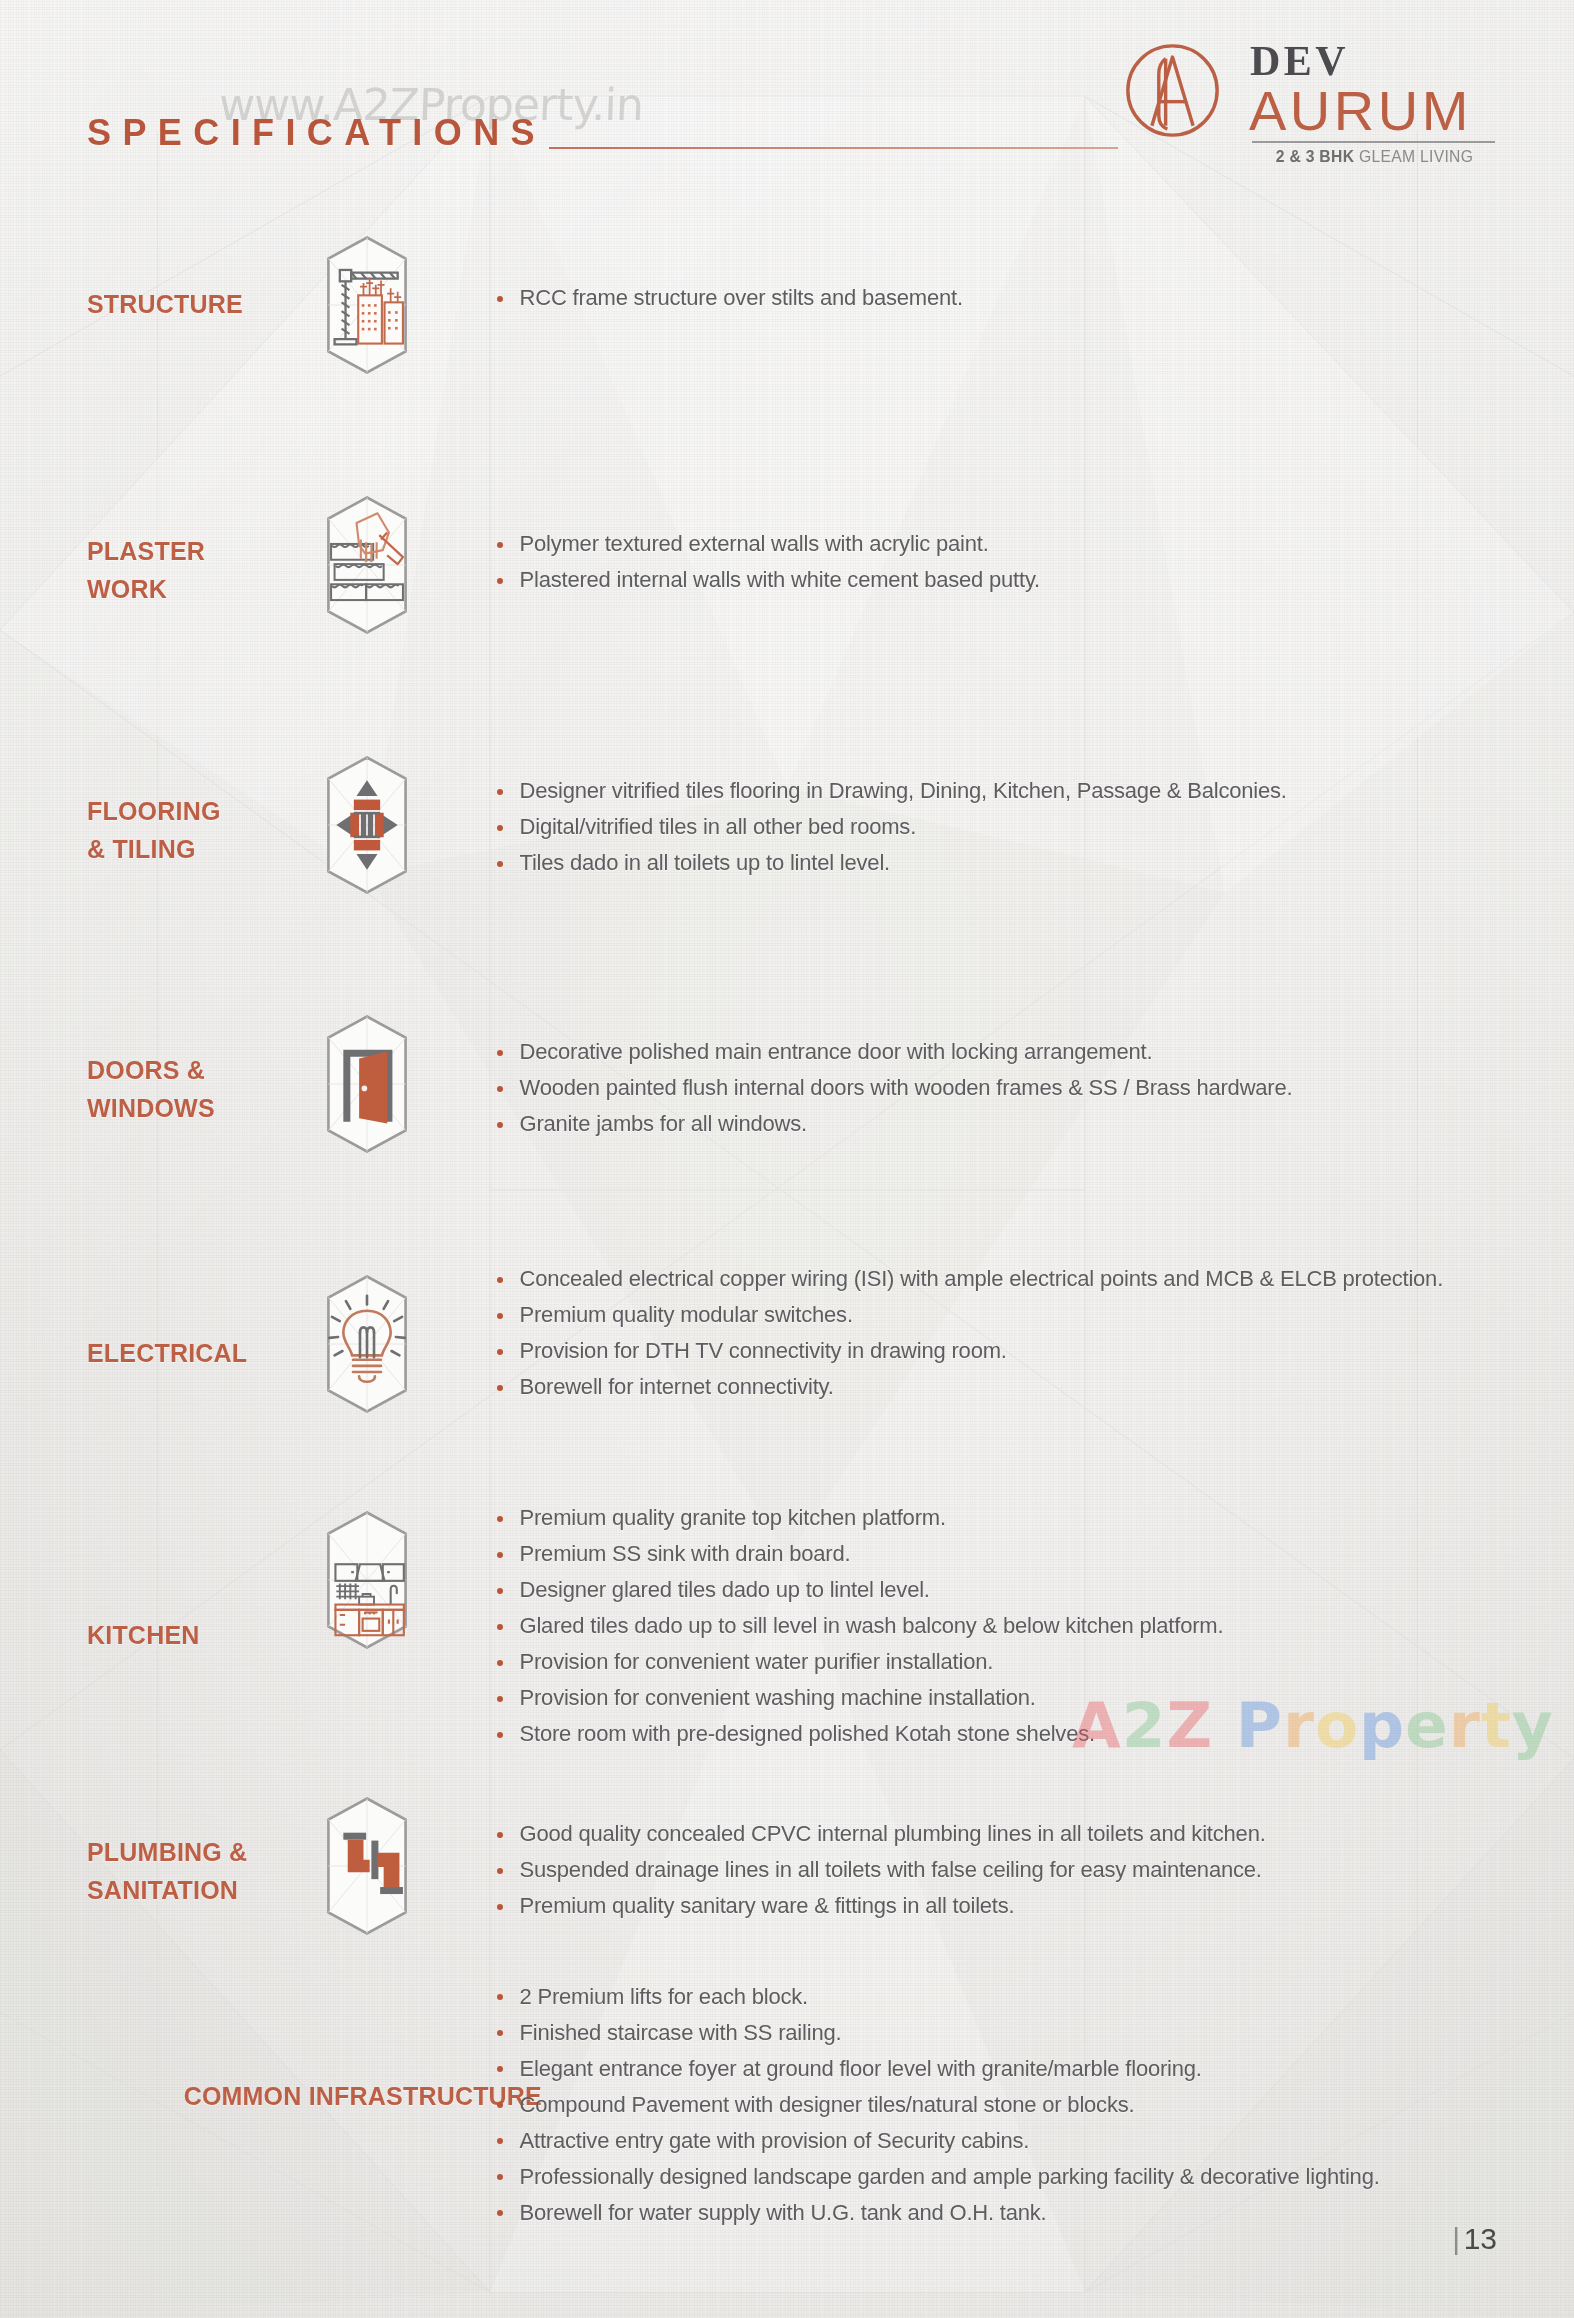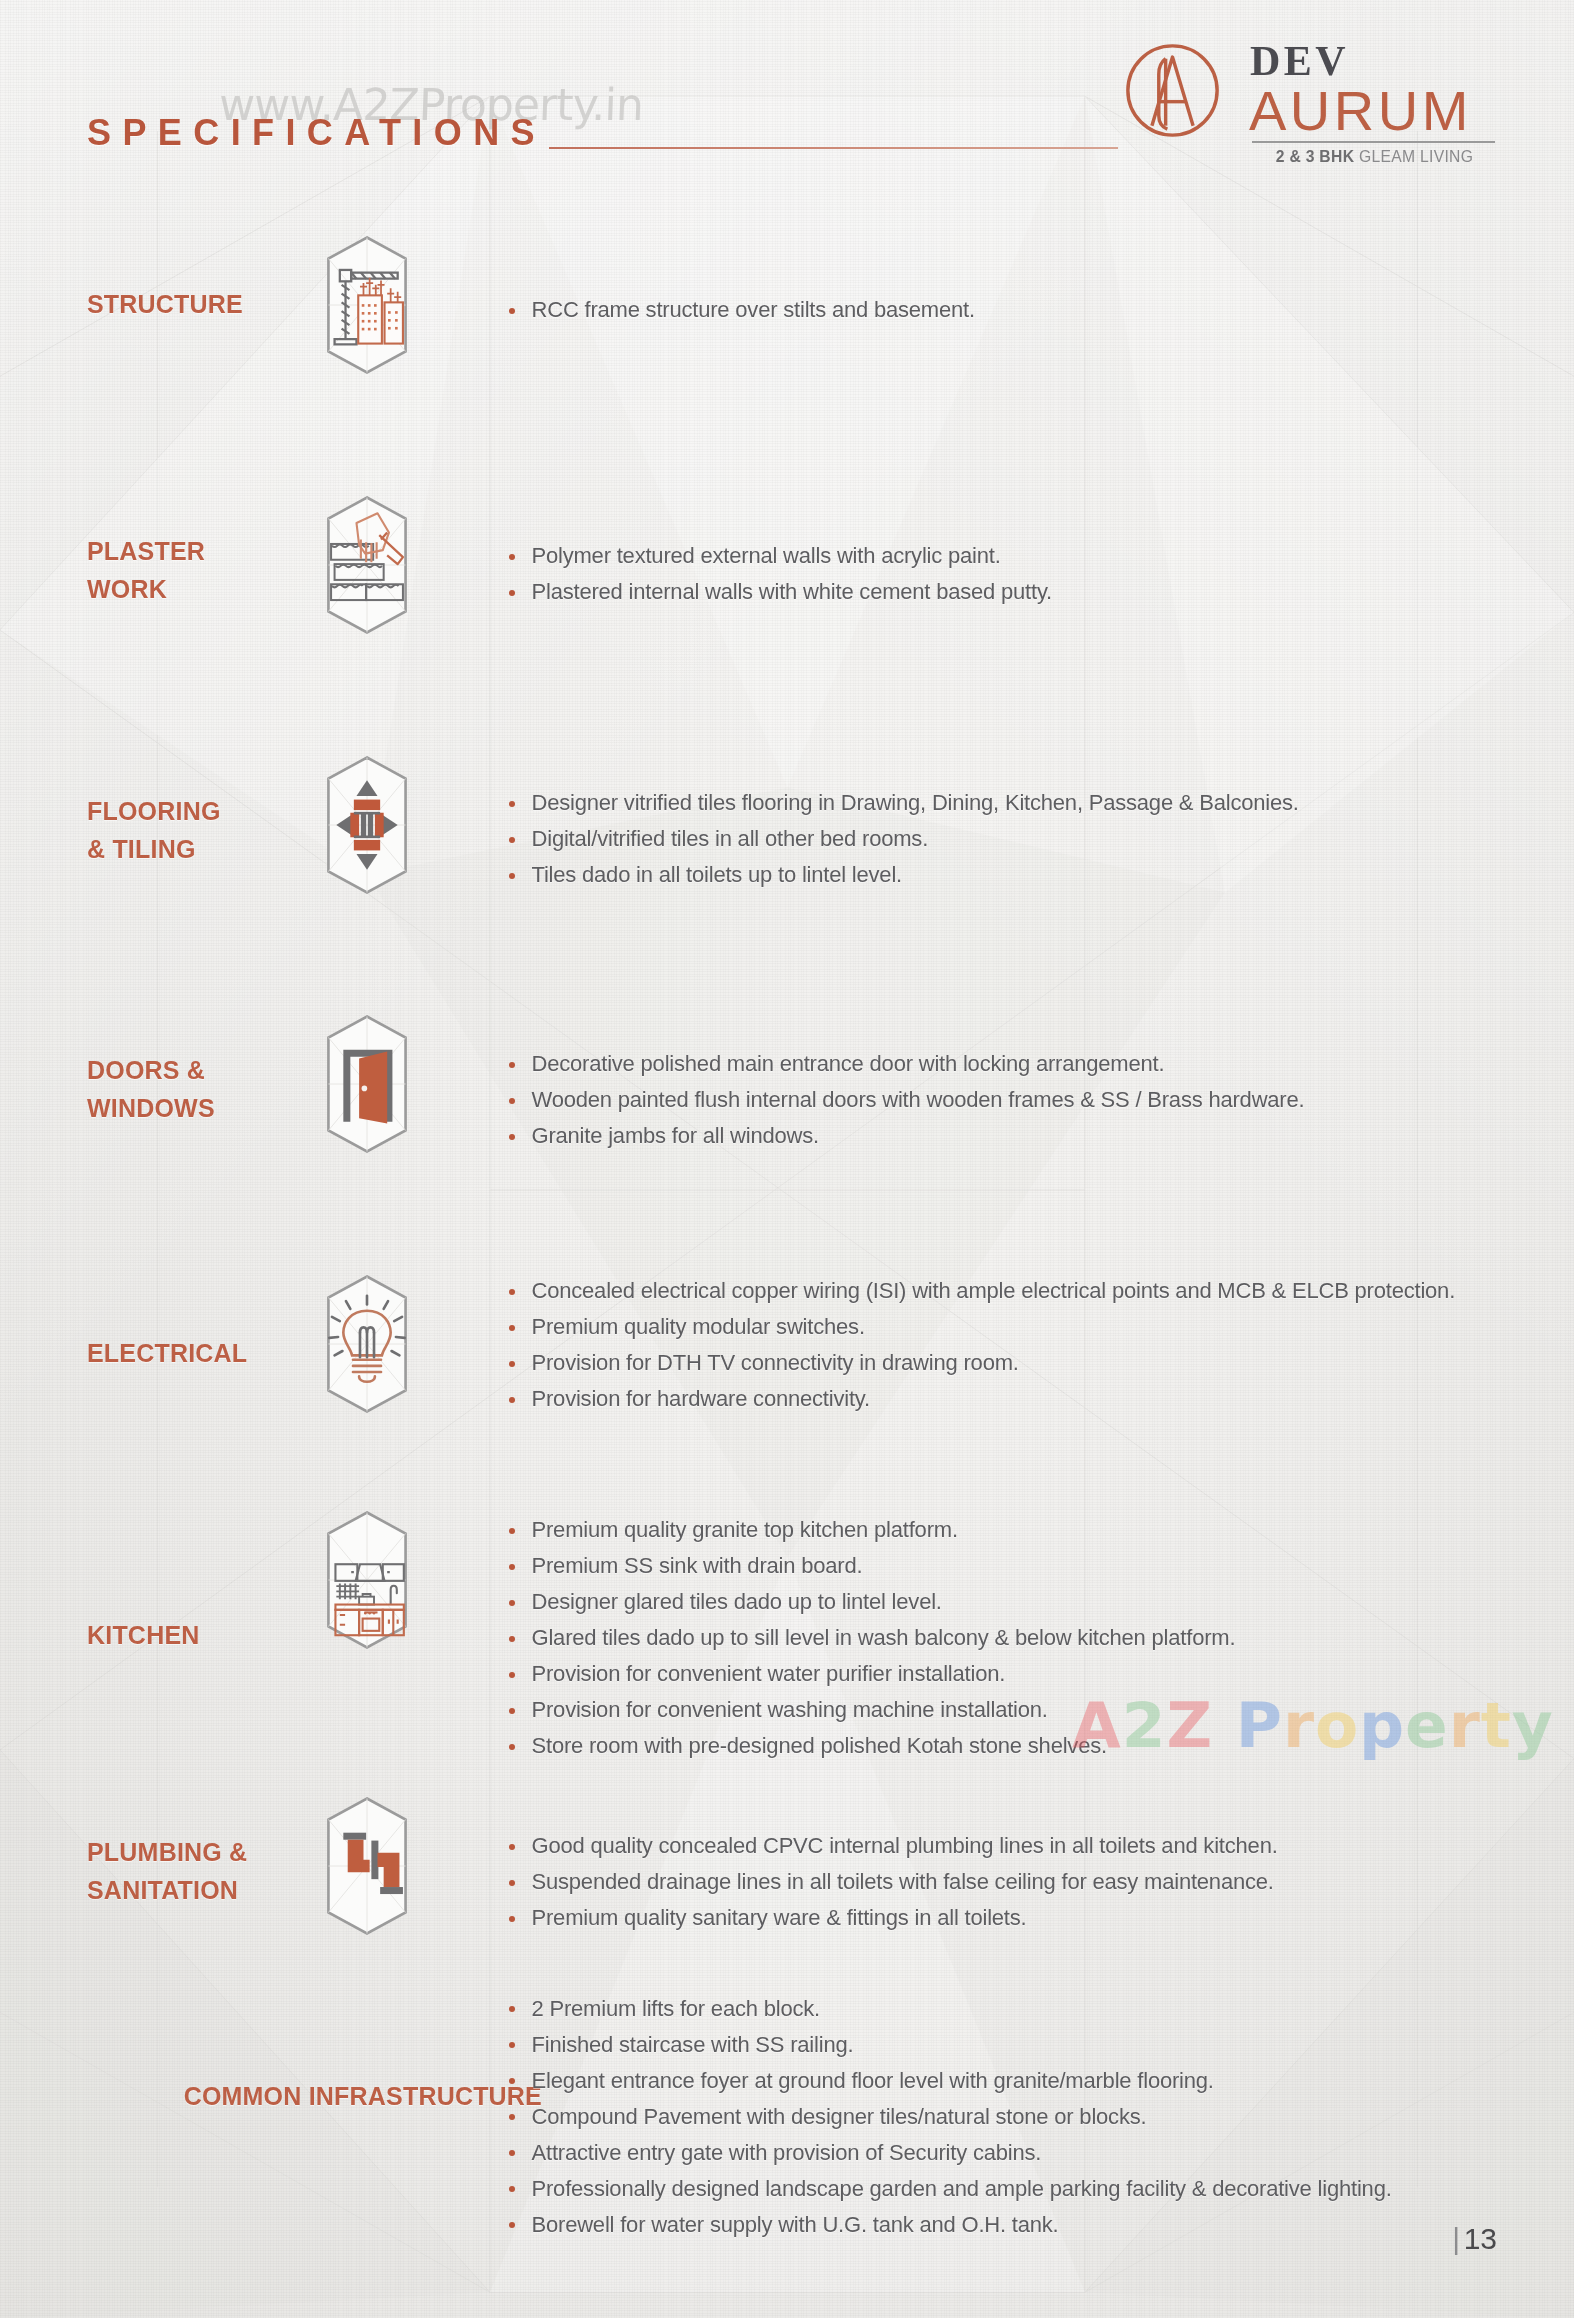--- a/index.html
+++ b/index.html
@@ -91,21 +91,21 @@
     font-size:22px;line-height:36px;color:#5d5d60;
     font-family:"Liberation Sans", sans-serif;
     padding-left:24.5px;white-space:nowrap;
     letter-spacing:-0.2px;
     text-shadow:0 0.9px 0 rgba(255,255,255,.5);
   }
   .bullets li:before{
     content:"";position:absolute;left:1.7px;top:15.7px;
     width:6.1px;height:6.1px;border-radius:50%;background:#b9563a;
   }
-  .bullets ul{margin:12px;padding:0;}
+  .bullets ul{margin:0;padding:0;}
   
   #wm-mid{
     position:absolute;left:1072px;top:1689px;
     font-size:63px;font-weight:700;letter-spacing:0.9px;
     font-family:"DejaVu Sans", sans-serif;
     opacity:.40;white-space:nowrap;
   }
   #wm-mid .c1{color:#ea5b62;}
   #wm-mid .c2{color:#7fc48b;}
   #wm-mid .c3{color:#5b8ede;}
@@ -360,21 +360,21 @@
           <path d="M44 94 L53 89"></path>
           <path d="M118 94 L109 89"></path>
         </g>
       </svg>
     </div>
     <div class="bullets" style="top:-12.2px">
       <ul>
         <li>Concealed electrical copper wiring (ISI) with ample electrical points and MCB &amp; ELCB protection.</li>
         <li>Premium quality modular switches.</li>
         <li>Provision for DTH TV connectivity in drawing room.</li>
-        <li>Provision for hardware connectivity.</li>
+        <li>Borewell for internet connectivity.</li>
       </ul>
     </div>
   </div>
 
   <div class="row" style="top:1509px">
     <div class="cat" style="top:107px">KITCHEN</div>
     <div class="badge" style="top:0">
       <svg viewBox="0 0 162 162" width="142" height="142">
         <polygon points="81,4 125,28 125,134 81,158 37,134 37,28" fill="#fbfbfa" stroke="#9b9b9b" stroke-width="3"></polygon>
         <g stroke="#e3e2e0" stroke-width="1" fill="none">

